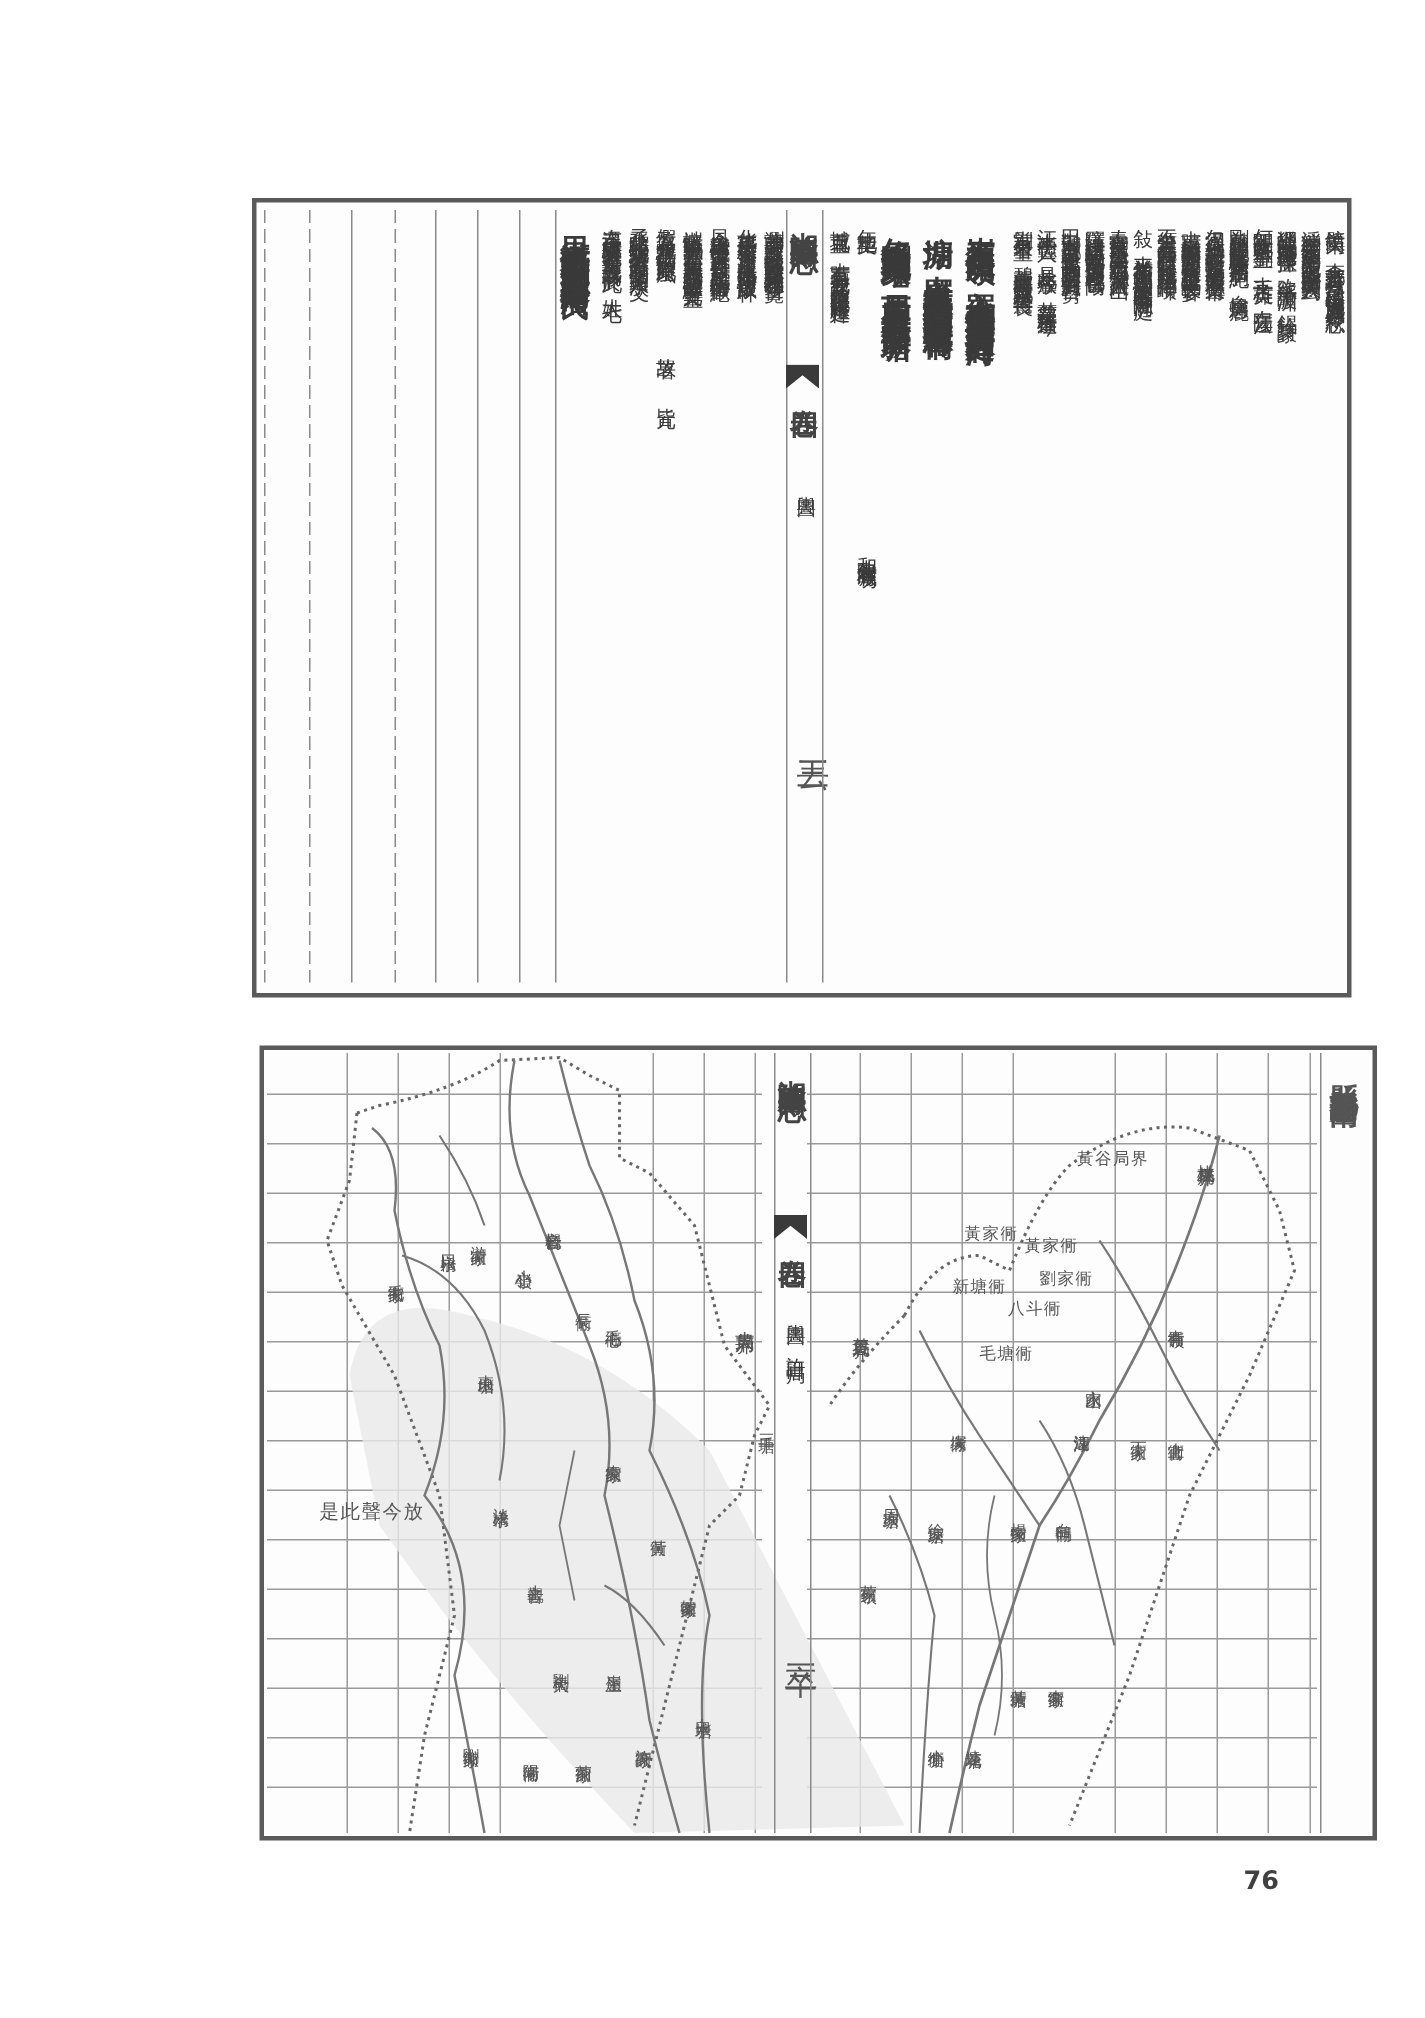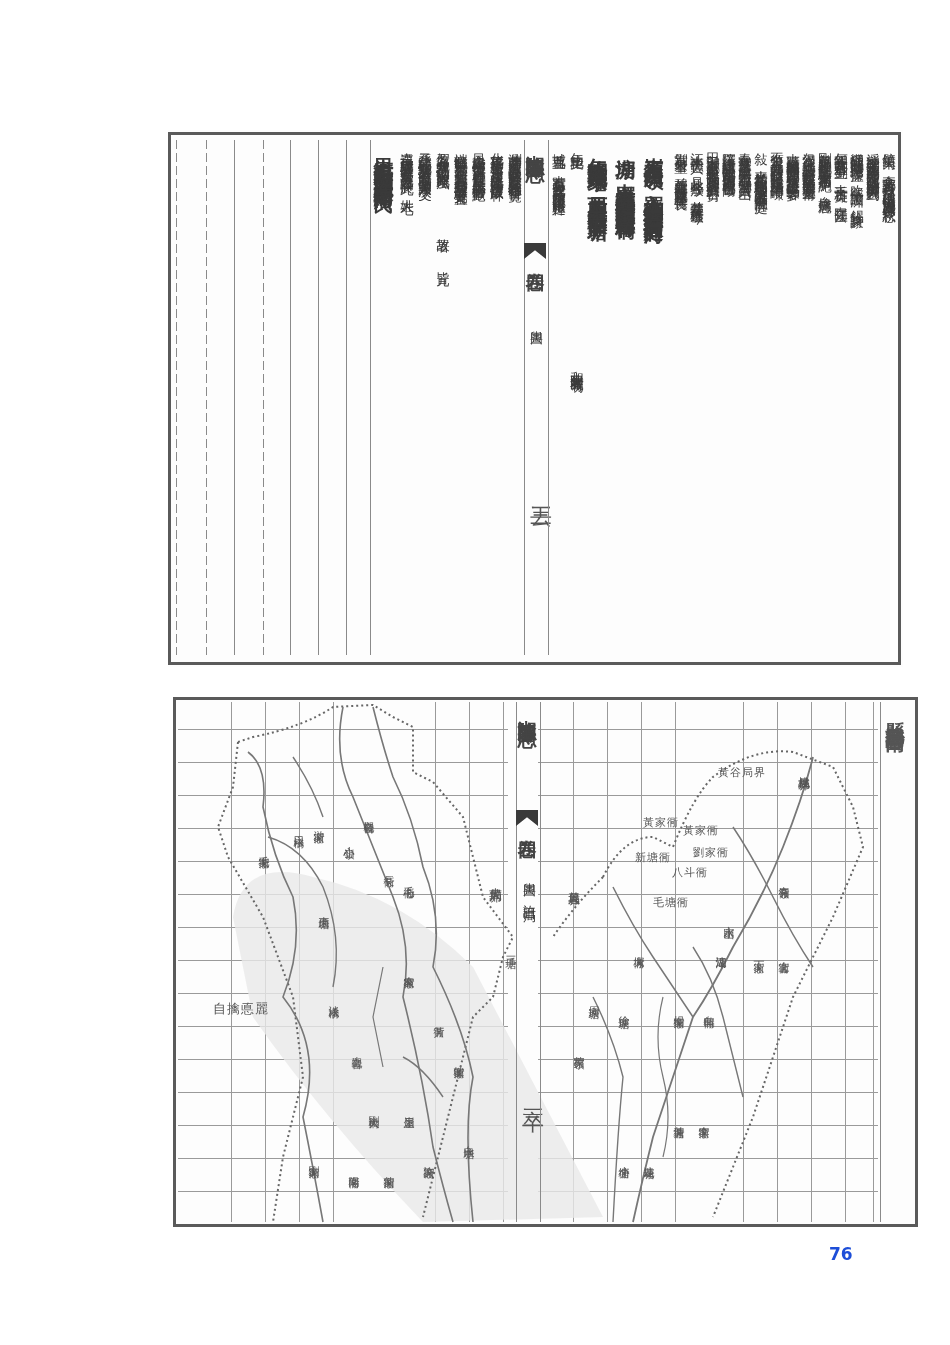--- a/index.html
+++ b/index.html
@@ -21,21 +21,21 @@
   .fishtail {
     display:block; width:22px; height:16px; background:#3a3a3a; margin:3px auto;
     clip-path:polygon(0 0,100% 0,100% 100%,50% 45%,0 100%);
   }
   .grid-h { position:absolute; height:1px; background:#9a9a9a; }
   .grid-v { position:absolute; width:1px; background:#9a9a9a; }
   .maplabel { position:absolute; writing-mode:vertical-rl; text-orientation:upright;
     font-size:11px; line-height:1; color:#555; letter-spacing:1px; }
   .maplabel.h { writing-mode:horizontal-tb; }
   .pagenum { position:absolute; font-family:"DejaVu Sans","Liberation Sans",sans-serif;
-    font-weight:bold; font-size:17px; color:#1d4ed8; }
+    font-weight:bold; font-size:17px; color:#404040; }
   .folio { position:absolute; font-size:22px; color:#555; writing-mode:vertical-rl; }
   svg { position:absolute; }
 </style>
 </head>
 <body>
 
 <div class="page" style="left:168px;top:130px;width:735px;height:537px;">
   <div class="frame" style="left:0;top:2px;width:733px;height:533px;"></div>
 
   <div class="rule dash" style="left:8px;top:10px;height:515px;"></div>
@@ -163,21 +163,21 @@
     <path d="M430 180 Q450 140 480 140 L500 150 Q520 100 540 80 Q580 50 620 55 L660 70 L680 110 L690 150 L660 220 L620 300 L600 360 L580 420 L560 470 L540 520" fill="none" stroke="#666" stroke-width="2" stroke-dasharray="2 3"></path>
     <path d="M430 180 Q400 210 380 240" fill="none" stroke="#666" stroke-width="2" stroke-dasharray="2 3"></path>
     <path d="M640 60 Q630 100 610 150 Q590 200 560 250 Q540 290 520 320 Q500 380 480 440 Q470 480 460 525" fill="none" stroke="#777" stroke-width="1.8"></path>
     <path d="M440 190 Q460 230 480 260 Q500 290 520 320" fill="none" stroke="#777" stroke-width="1.5"></path>
     <path d="M560 130 Q580 160 600 200 Q620 240 640 270" fill="none" stroke="#777" stroke-width="1.5"></path>
     <path d="M520 250 Q540 280 550 320 Q560 360 570 400" fill="none" stroke="#777" stroke-width="1.4"></path>
     <path d="M420 300 Q440 340 450 380 Q445 430 440 525" fill="none" stroke="#777" stroke-width="1.4"></path>
     <path d="M490 300 Q480 340 490 380 Q500 420 490 460" fill="none" stroke="#777" stroke-width="1.2"></path>
   </svg>
 
-  <div class="maplabel h" style="left:40px;top:305px;font-size:13px;">自擒悳麗</div>
+  <div class="maplabel h" style="left:40px;top:305px;font-size:13px;">是此聲今放</div>
   <div class="maplabel" style="left:316px;top:180px;font-size:13px;">大荊局界</div>
   <div class="maplabel" style="left:332px;top:250px;">三千塘</div>
   <div class="maplabel" style="left:120px;top:130px;">永口橋</div>
   <div class="maplabel" style="left:85px;top:150px;">毛家衕</div>
   <div class="maplabel" style="left:140px;top:125px;">滸家衕</div>
   <div class="maplabel" style="left:170px;top:140px;">小心嶺</div>
   <div class="maplabel" style="left:190px;top:115px;">觀音橋</div>
   <div class="maplabel" style="left:210px;top:170px;">長衕</div>
   <div class="maplabel" style="left:230px;top:180px;">毛心衕</div>
   <div class="maplabel" style="left:145px;top:210px;">東山塘</div>

